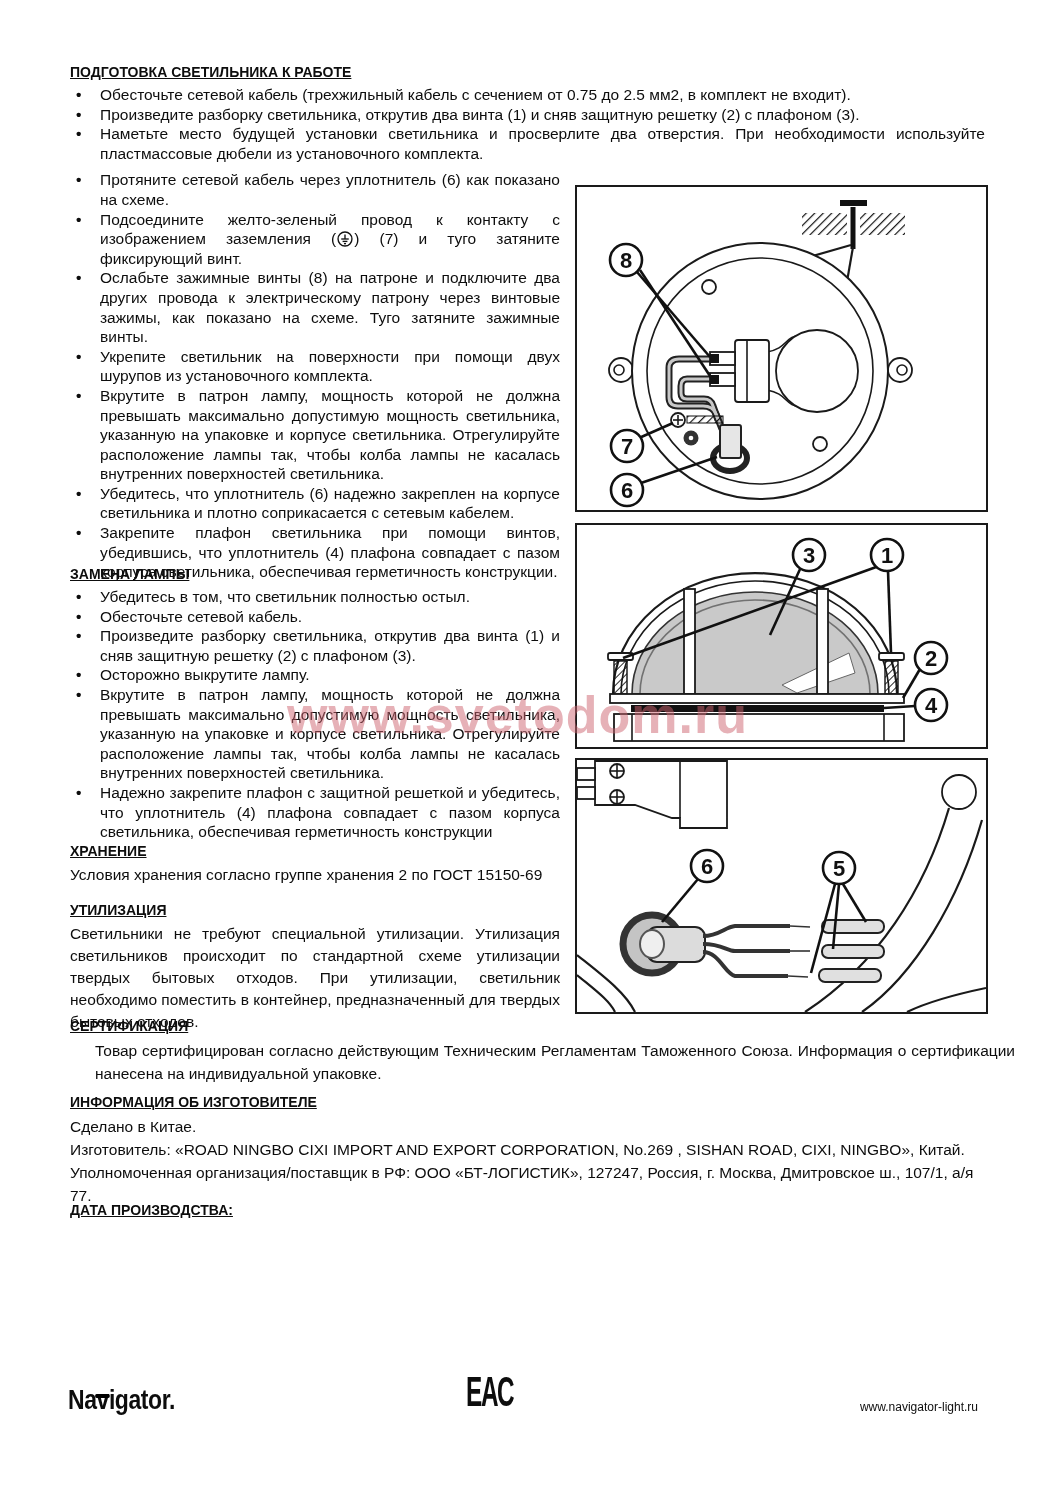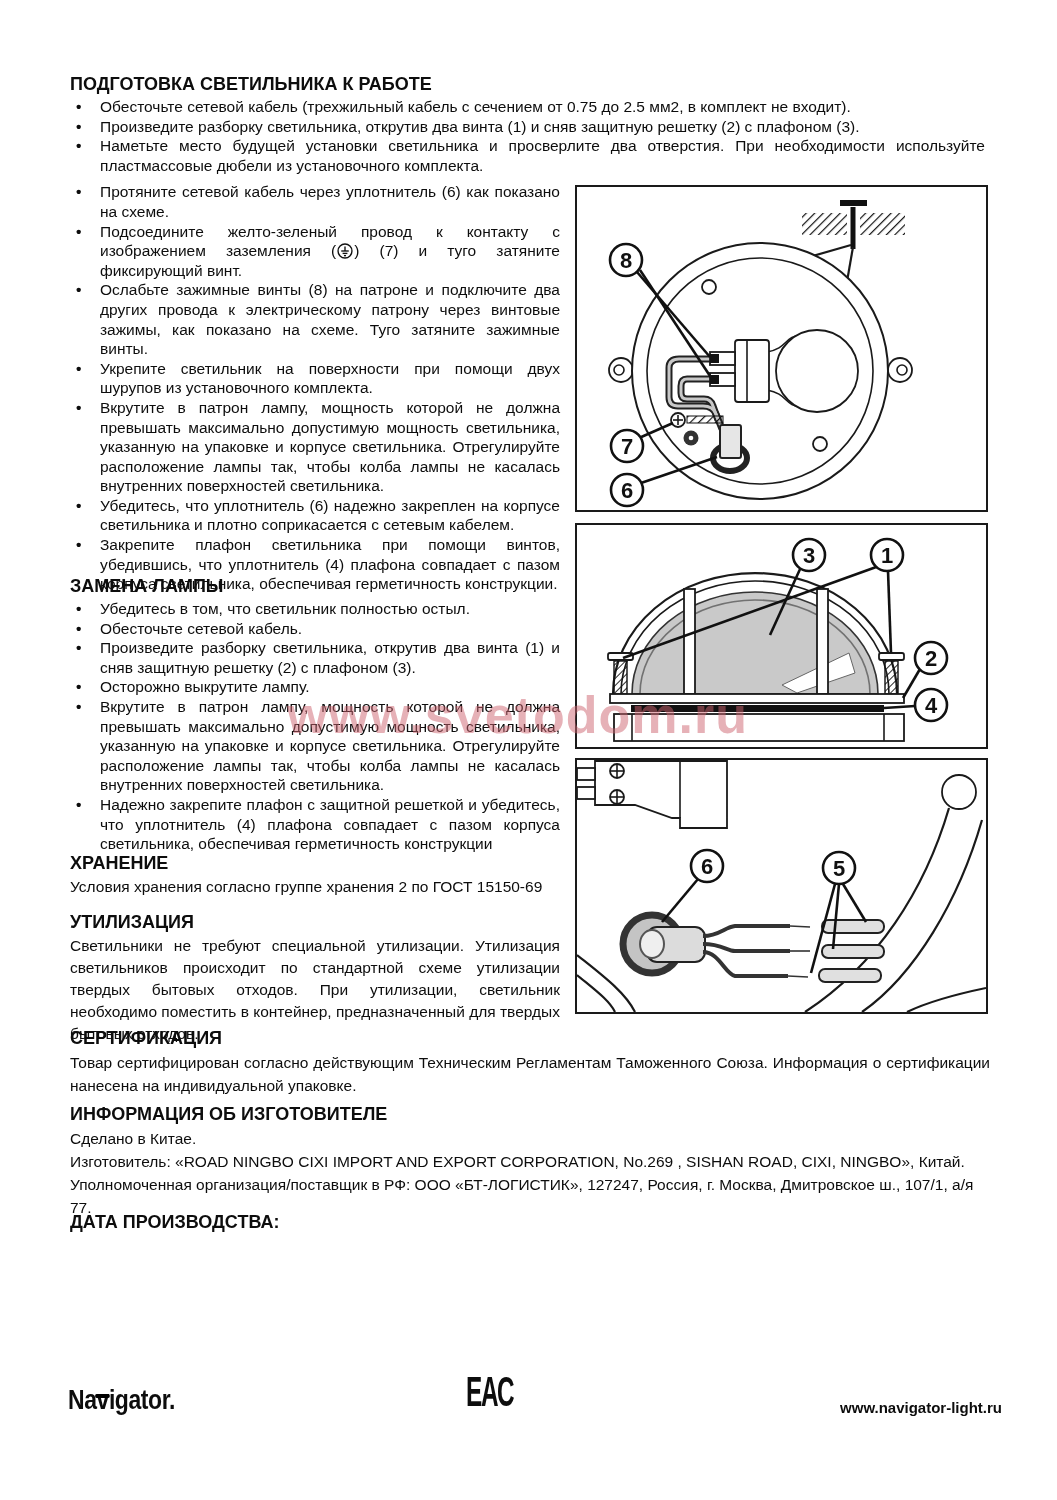--- a/index.html
+++ b/index.html
@@ -3,30 +3,30 @@
 <meta charset="utf-8">
 <style>
   html,body { margin:0; padding:0; background:#888; }
   .page {
     position:relative; width:1057px; height:1500px; margin:0 auto;
     background:#ffffff; color:#0d0d0d;
     font-family:"Liberation Sans", sans-serif;
     font-size:15.5px; line-height:19.6px; overflow:hidden;
   }
   section { position:absolute; left:70px; width:920px; }
-  h2.sec { font-size:18px; line-height:20px; font-weight:bold; margin:12px 0 3px 0; }
+  h2.sec { font-size:14px; line-height:20px; font-weight:bold; margin:0 0 3px 0;text-decoration:underline; }
   ul.blist { list-style:none; margin:0; padding:0; }
   ul.blist li { position:relative; padding-left:30px; text-align:justify; }
   ul.blist li::before { content:"\2022"; position:absolute; left:6px; font-weight:bold; }
   li.wide   { width:885px; }
   li.narrow { width:460px; }
   li.gap-top { margin-top:7px; }
   p.body { margin:0; line-height:22px; }
   p.narrowp { width:490px; text-align:justify; }
-  p.widep   { width:920px; text-align:justify; }
+  p.widep   { width:920px; text-align:justify;margin-left:25px; }
   .manu-line { margin:0; line-height:23px; }
   .gsym { vertical-align:-3px; margin:0 1px; }
 
   .dbox { position:absolute; left:575px; width:413px; border:2px solid #1a1a1a;
           background:#fff; box-sizing:border-box; }
   #dbox1 { top:185px; height:327px; }
   #dbox2 { top:523px; height:226px; }
   #dbox3 { top:758px; height:256px; }
   .dbox svg { display:block; width:100%; height:100%; }
 
@@ -35,21 +35,21 @@
     font-size:52px; font-weight:bold; letter-spacing:1px;
     color:rgba(205,100,112,0.5); white-space:nowrap; pointer-events:none;
   }
   .logo { position:absolute; left:68px; top:1390px; font-size:28px; font-weight:bold;
           letter-spacing:-0.5px; transform:scaleX(0.82); transform-origin:left; white-space:nowrap; }
   .logo .vbar { display:inline-block; position:relative; }
   .logo .vbar::before { content:""; position:absolute; top:4px; left:-1.5px; right:-1.5px;
                         height:3.5px; background:#000; border-radius:2px; }
   .eac { position:absolute; left:466px; top:1382px; font-size:42px; font-weight:bold;
          letter-spacing:-2px; transform:scaleX(0.58); transform-origin:left; }
-  .site { position:absolute; right:55px; top:1398px; font-size:15px; font-weight:bold; }
+  .site { position:absolute; right:79px; top:1398px; font-size:12px; font-weight:normal; }
 
   svg .ln  { stroke:#1a1a1a; stroke-width:1.6; fill:none; }
   svg .ln2 { stroke:#1a1a1a; stroke-width:2.2; fill:none; }
   svg .lead { stroke:#111; stroke-width:2.6; fill:none; }
   svg .callout circle { fill:#fff; stroke:#111; stroke-width:2.6; }
   svg .callout text { font-family:"Liberation Sans",sans-serif; font-size:22px;
                       font-weight:bold; fill:#111; text-anchor:middle; }
   svg .white { fill:#fff; stroke:#1a1a1a; stroke-width:1.8; }
 </style>
 </head>

